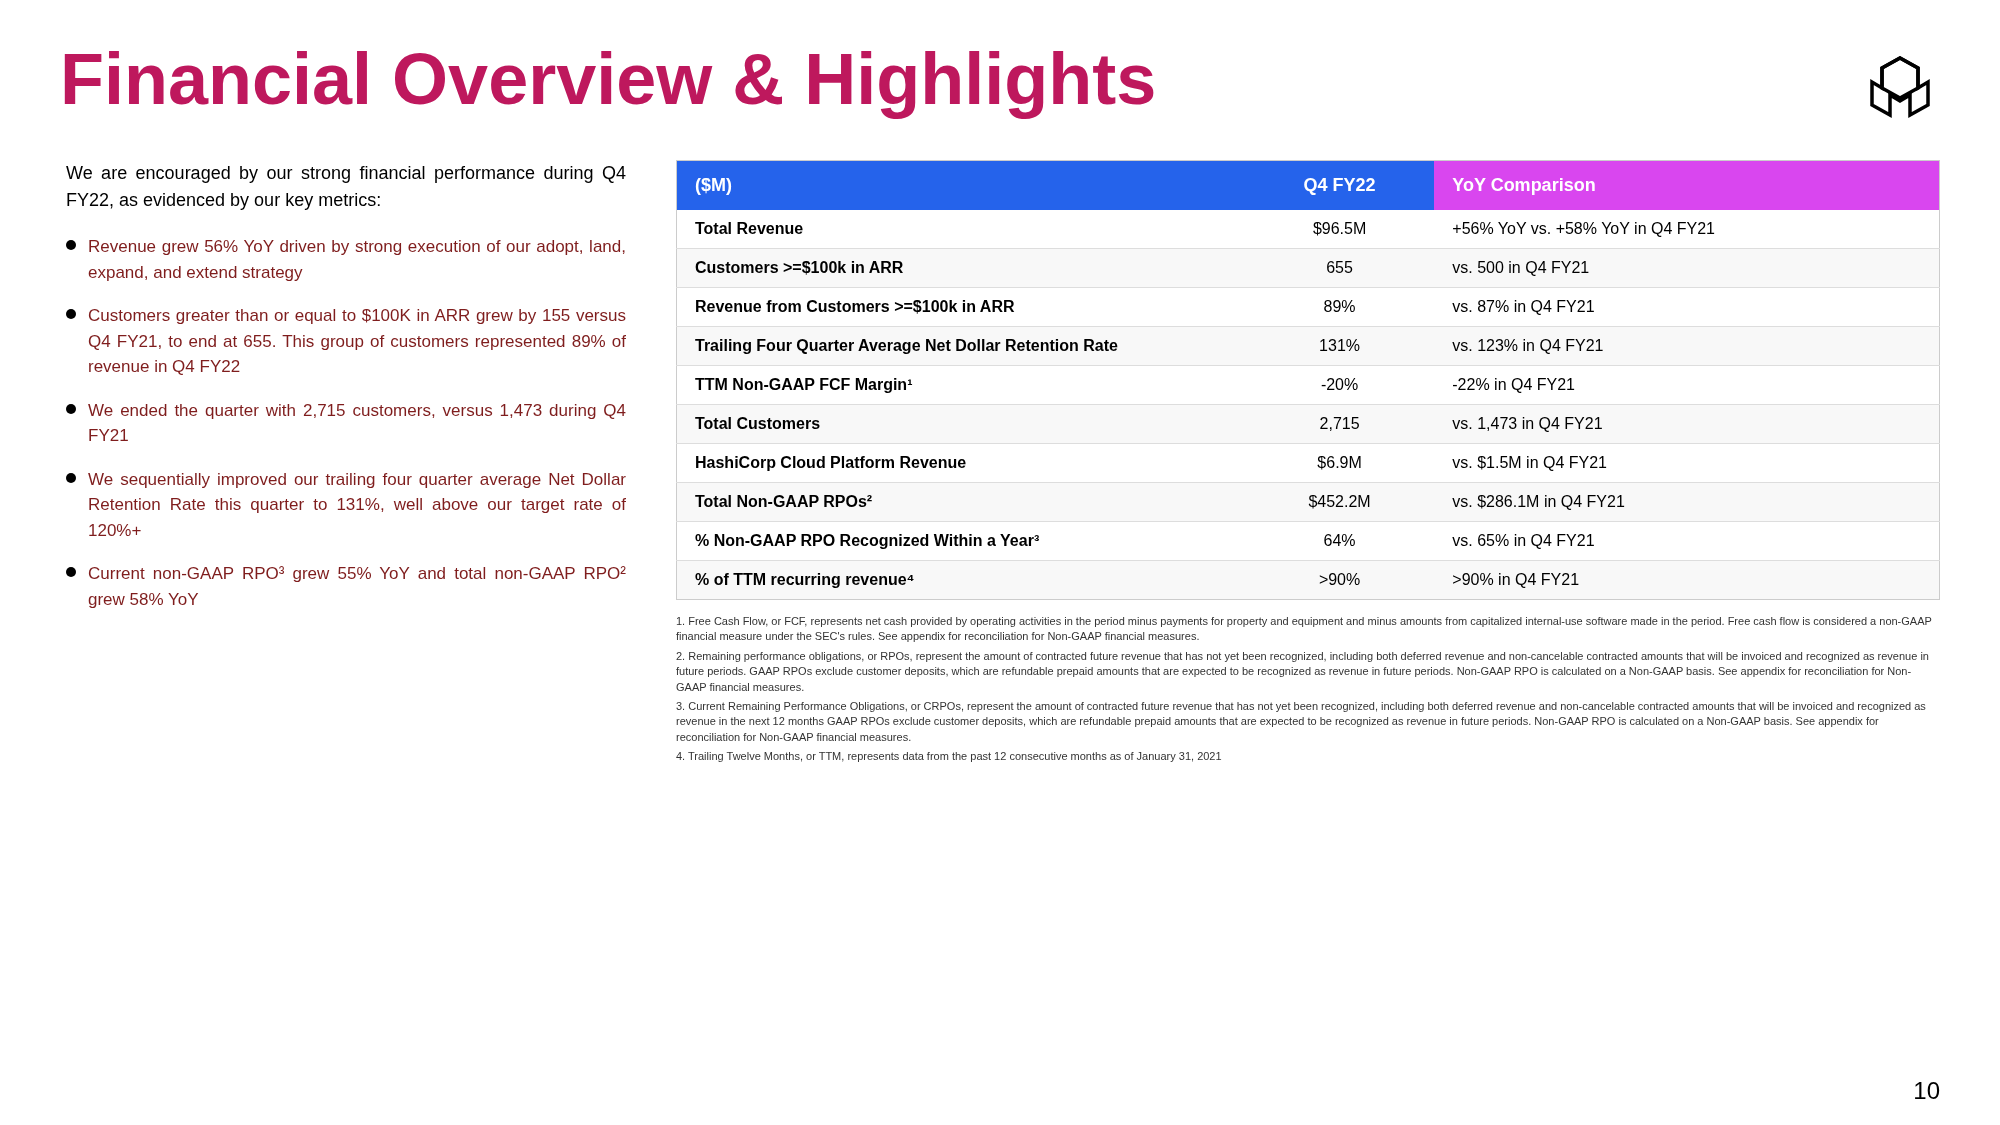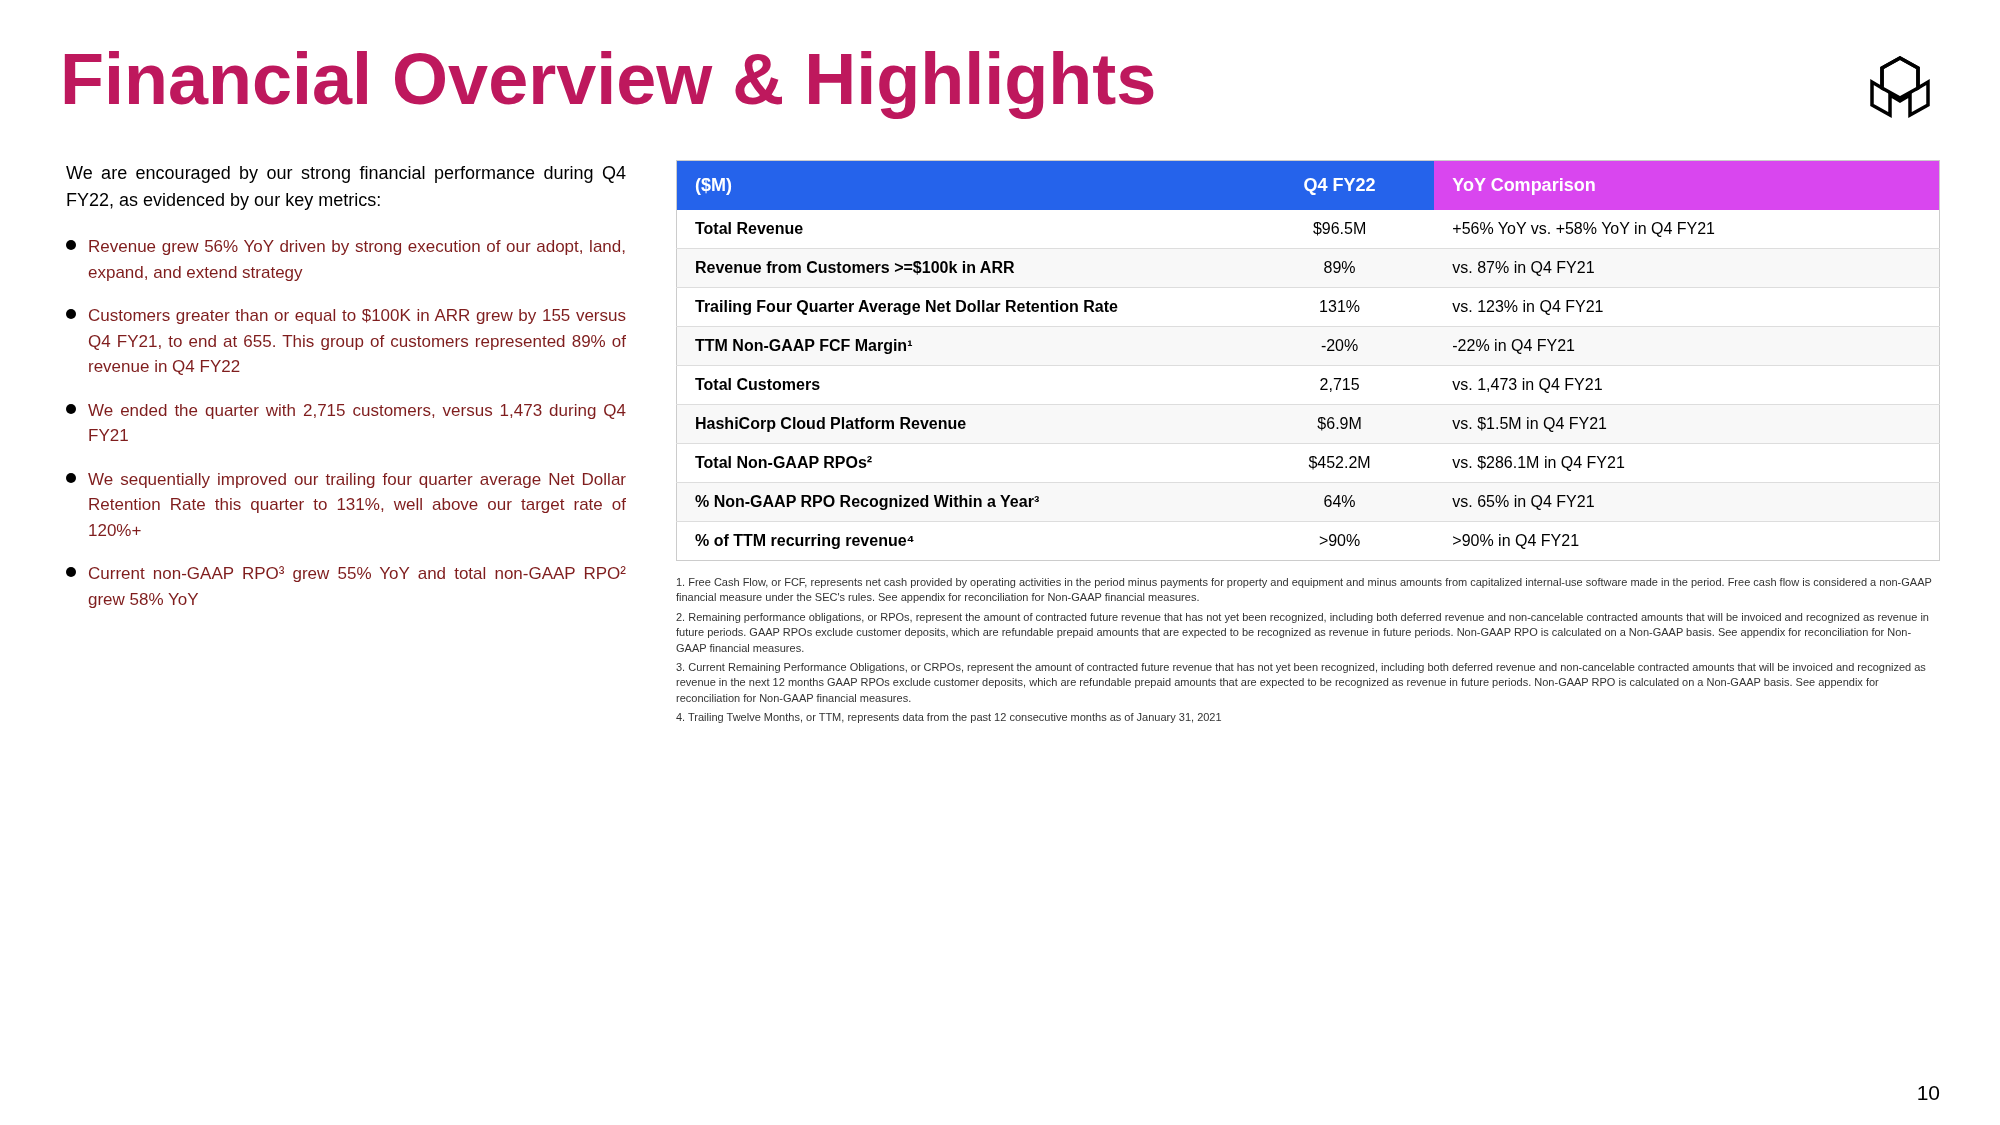--- a/index.html
+++ b/index.html
@@ -158,21 +158,21 @@
     }
 
     .footnotes-section p {
       margin-bottom: 4px;
     }
 
     .page-number {
       position: absolute;
       bottom: 20px;
       right: 60px;
-      font-size: 21px;
+      font-size: 24px;
       color: #000;
       font-weight: 500;
       margin-top: 36px;
     }
   </style>
 </head>
 <body>
 
 <div class="page-container">
 
@@ -222,20 +222,25 @@
             <th class="col-yoy">YoY Comparison</th>
           </tr>
         </thead>
         <tbody>
           <tr>
             <td class="metric-label">Total Revenue</td>
             <td class="td-center">$96.5M</td>
             <td>+56% YoY vs. +58% YoY in Q4 FY21</td>
           </tr>
           <tr>
+            <td class="metric-label">Customers &gt;=$100k in ARR</td>
+            <td class="td-center">655</td>
+            <td>vs. 500 in Q4 FY21</td>
+          </tr>
+          <tr>
             <td class="metric-label">Revenue from Customers &gt;=$100k in ARR</td>
             <td class="td-center">89%</td>
             <td>vs. 87% in Q4 FY21</td>
           </tr>
           <tr>
             <td class="metric-label">Trailing Four Quarter Average Net Dollar Retention Rate</td>
             <td class="td-center">131%</td>
             <td>vs. 123% in Q4 FY21</td>
           </tr>
           <tr>

